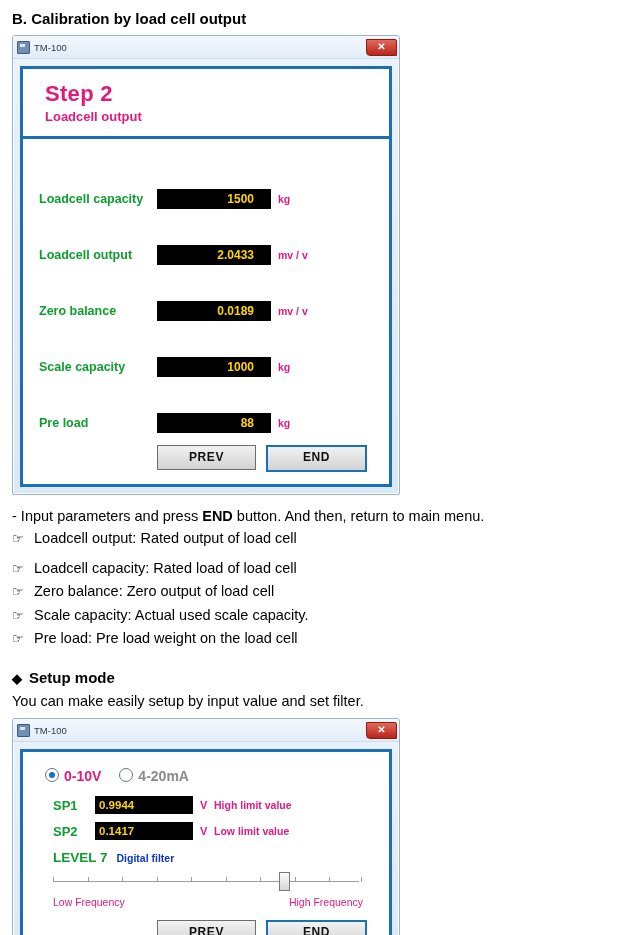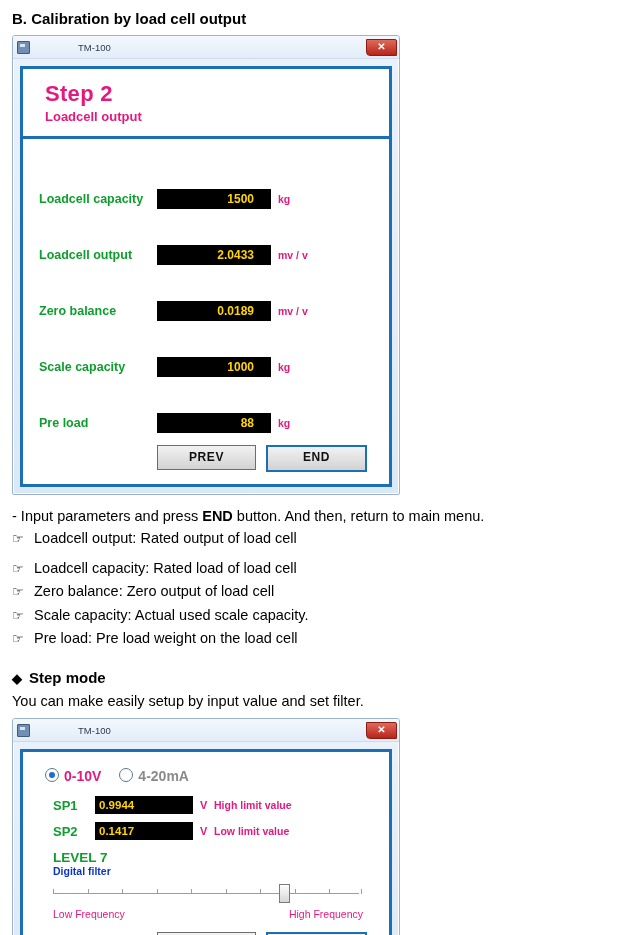--- a/index.html
+++ b/index.html
@@ -63,21 +63,20 @@
     border-radius: 3px 3px 2px 2px;
   }
   .titlebar {
     height: 18px;
     display: flex;
     align-items: center;
     padding: 2px 2px 2px 4px;
     background: linear-gradient(#f4f8fd, #e2ecf8);
     border-bottom: 1px solid #cddcec;
     border-radius: 2px 2px 0 0;
-    gap: 44px;
   }
   .tb-icon {
     width: 11px;
     height: 11px;
     margin-right: 4px;
     background: #6f8fb5;
     border: 1px solid #41597a;
     border-radius: 1px;
     position: relative;
   }
@@ -258,21 +257,20 @@
   .spdesc {
     font-size: 10.5px;
     font-weight: bold;
     color: #e2197f;
   }
   .levelrow {
     display: flex;
     align-items: baseline;
     padding-left: 14px;
     margin: 10px 0 4px 0;
-    flex-direction: column;
   }
   .levtxt {
     font-size: 13.5px;
     font-weight: bold;
     color: #0f9e2e;
     margin-right: 9px;
   }
   .levdesc {
     font-size: 10.5px;
     font-weight: bold;
@@ -393,21 +391,21 @@
     <span class="hand">☞</span><span>Zero balance: Zero output of load cell</span>
   </div>
   <div class="bullet-line">
     <span class="hand">☞</span><span>Scale capacity: Actual used scale capacity.</span>
   </div>
   <div class="bullet-line">
     <span class="hand">☞</span><span>Pre load: Pre load weight on the load cell</span>
   </div>
 
   <div class="diamond-head">
-    <span class="dia">◆</span><span>Step mode</span>
+    <span class="dia">◆</span><span>Setup mode</span>
   </div>
   <div class="para nojust">You can make easily setup by input value and set filter.</div>
 
   <div class="win" style="margin-top:6px;">
     <div class="titlebar">
       <span class="tb-icon"></span>
       <span class="tb-title">TM-100</span>
       <span class="tb-close">✕</span>
     </div>
     <div class="win-body">

